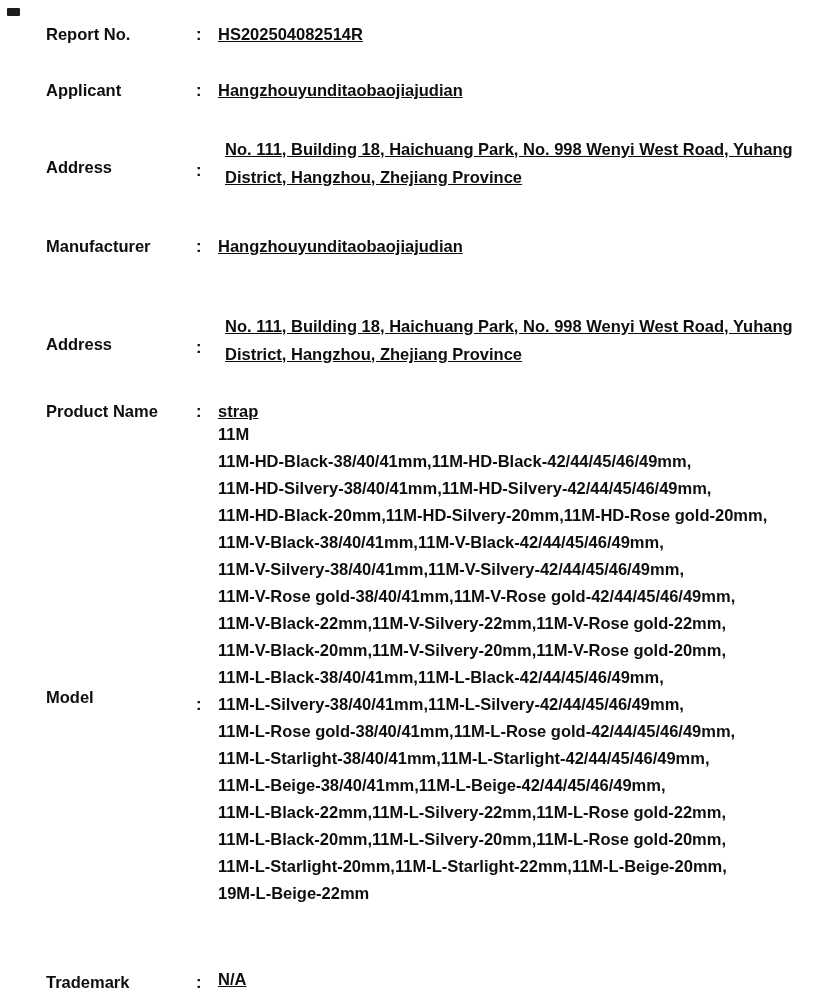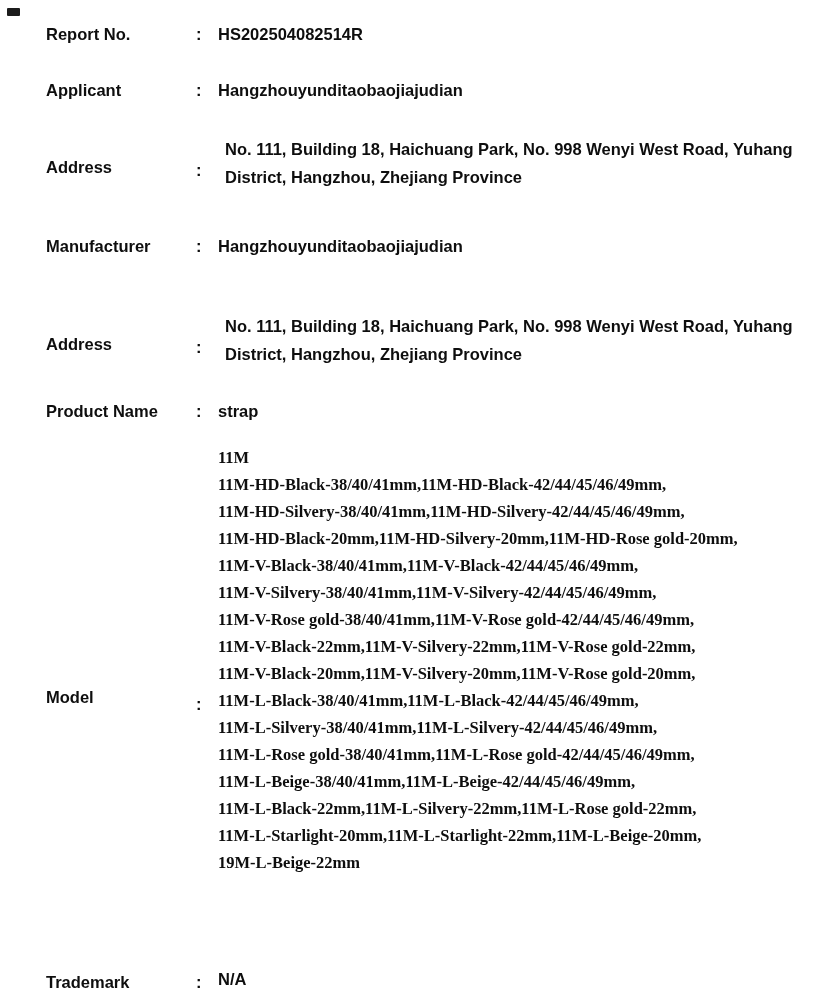--- a/index.html
+++ b/index.html
@@ -28,34 +28,34 @@
   .sep {
     position: absolute;
     left: 196px;
     line-height: 27px;
   }
   .val {
     position: absolute;
     left: 218px;
     line-height: 27px;
     white-space: nowrap;
+    text-decoration: underline;
   }
   .val.wrap {
     white-space: normal;
     width: 610px;
     line-height: 28px;
     margin-left: 7px;
   }
   .model-block {
     position: absolute;
     left: 218px;
-    top: 444px;
+    top: 421px;
     line-height: 27px;
     white-space: nowrap;
-    font-family: Liberation Serif, serif;
   }
   .artifact {
     position: absolute;
     left: 7px;
     top: 8px;
     width: 13px;
     height: 8px;
     background: #1c1c1c;
     border-radius: 1px;
   }
@@ -99,22 +99,24 @@
     <div>11M-HD-Silvery-38/40/41mm,11M-HD-Silvery-42/44/45/46/49mm,</div>
     <div>11M-HD-Black-20mm,11M-HD-Silvery-20mm,11M-HD-Rose gold-20mm,</div>
     <div>11M-V-Black-38/40/41mm,11M-V-Black-42/44/45/46/49mm,</div>
     <div>11M-V-Silvery-38/40/41mm,11M-V-Silvery-42/44/45/46/49mm,</div>
     <div>11M-V-Rose gold-38/40/41mm,11M-V-Rose gold-42/44/45/46/49mm,</div>
     <div>11M-V-Black-22mm,11M-V-Silvery-22mm,11M-V-Rose gold-22mm,</div>
     <div>11M-V-Black-20mm,11M-V-Silvery-20mm,11M-V-Rose gold-20mm,</div>
     <div>11M-L-Black-38/40/41mm,11M-L-Black-42/44/45/46/49mm,</div>
     <div>11M-L-Silvery-38/40/41mm,11M-L-Silvery-42/44/45/46/49mm,</div>
     <div>11M-L-Rose gold-38/40/41mm,11M-L-Rose gold-42/44/45/46/49mm,</div>
+    <div>11M-L-Starlight-38/40/41mm,11M-L-Starlight-42/44/45/46/49mm,</div>
     <div>11M-L-Beige-38/40/41mm,11M-L-Beige-42/44/45/46/49mm,</div>
     <div>11M-L-Black-22mm,11M-L-Silvery-22mm,11M-L-Rose gold-22mm,</div>
+    <div>11M-L-Black-20mm,11M-L-Silvery-20mm,11M-L-Rose gold-20mm,</div>
     <div>11M-L-Starlight-20mm,11M-L-Starlight-22mm,11M-L-Beige-20mm,</div>
     <div>19M-L-Beige-22mm</div>
   </div>
 
   <span class="lbl" style="top:969px">Trademark</span>
   <span class="sep" style="top:969px">:</span>
   <span class="val" style="top:966px">N/A</span>
 
 </div>
 

